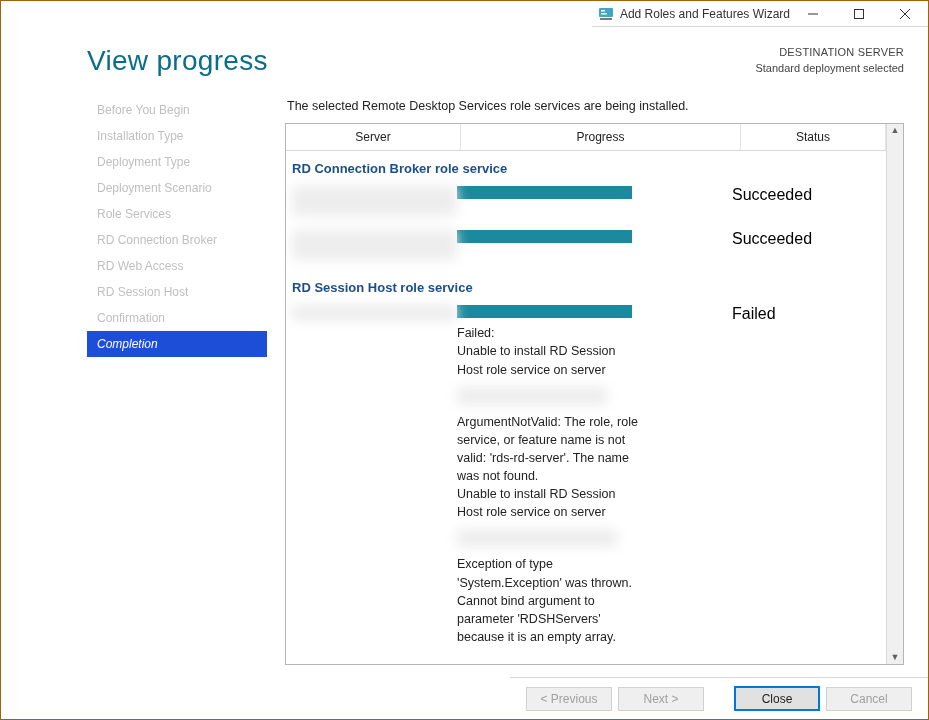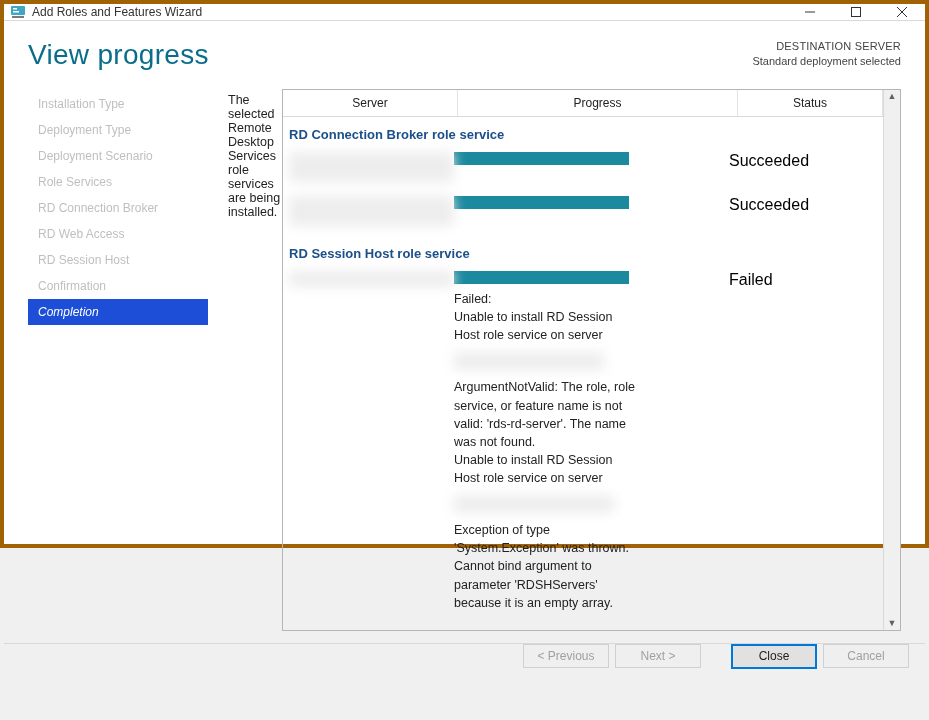--- a/index.html
+++ b/index.html
@@ -1,18 +1,18 @@
 <!DOCTYPE html>
 <html><head>
 <meta charset="utf-8">
 <style>
   * { box-sizing: border-box; margin: 0; padding: 0; font-family: "Segoe UI", Arial, sans-serif; }
   body { background: #f0f0f0; width: 929px; height: 720px; overflow: hidden; }
 
-  .window { width: 929px; height: 548px; background: #fff; border: 4px solid #a16207; display: flex; flex-direction: column; }
+  .window { width: 929px; height: 720px; background: #fff; border: 1px solid #a16207; display: flex; flex-direction: column; align-items: flex-end; }
 
   
   .titlebar { height: 30px; display: flex; align-items: center; padding: 0 0 0 6px; border-bottom: 1px solid #d9d9d9; }
   .titlebar .app-icon { width: 16px; height: 16px; margin-right: 6px; }
   .titlebar .title { font-size: 12px; color: #333; flex: 1; }
   .titlebar .tb-btns { display: flex; height: 100%; }
   .titlebar .tb-btn { width: 46px; height: 100%; display: flex; align-items: center; justify-content: center; color: #333; }
 
   
   .page { flex: 1; display: flex; flex-direction: column; padding: 18px 24px 12px 24px; }
@@ -24,21 +24,21 @@
   .dest .d2 { }
 
   .body-row { flex: 1; display: flex; min-height: 0; }
 
   
   .steps { width: 180px; padding-top: 2px; }
   .step { font-size: 12px; padding: 6px 10px; color: #bfbfbf; }
   .step.active { background: #1d4ed8; color: #fff; font-style: italic; }
 
   
-  .main { flex: 1; display: flex; flex-direction: row; padding-left: 18px; min-width: 0; }
+  .main { flex: 1; display: flex; flex-direction: column; padding-left: 18px; min-width: 0; }
   .desc { font-size: 12.5px; color: #222; margin: 4px 0 10px 2px; }
 
   .gridbox { flex: 1; border: 1px solid #b5b5b5; min-height: 0; display: flex; }
   .grid-inner { flex: 1; overflow: hidden; }
   .scrollbar { width: 17px; background: #f0f0f0; border-left: 1px solid #d9d9d9; display: flex; flex-direction: column; align-items: center; justify-content: space-between; padding: 2px 0; }
   .sb-arrow { color: #606060; font-size: 9px; line-height: 1; }
 
   .grid-header { display: flex; border-bottom: 1px solid #d9d9d9; background: #fff; }
   .grid-header .col { font-size: 12px; padding: 6px 0; text-align: center; color: #222; border-right: 1px solid #e3e3e3; }
   .col-server { width: 175px; }
@@ -109,20 +109,21 @@
       <div class="page-title">View progress</div>
       <div class="dest">
         <div class="d1">DESTINATION SERVER</div>
         <div class="d2">Standard deployment selected</div>
       </div>
     </div>
 
     <div class="body-row">
 
       <div class="steps">
+        <div class="step">Before You Begin</div>
         <div class="step">Installation Type</div>
         <div class="step">Deployment Type</div>
         <div class="step">Deployment Scenario</div>
         <div class="step">Role Services</div>
         <div class="step">RD Connection Broker</div>
         <div class="step">RD Web Access</div>
         <div class="step">RD Session Host</div>
         <div class="step">Confirmation</div>
         <div class="step active">Completion</div>
       </div>

